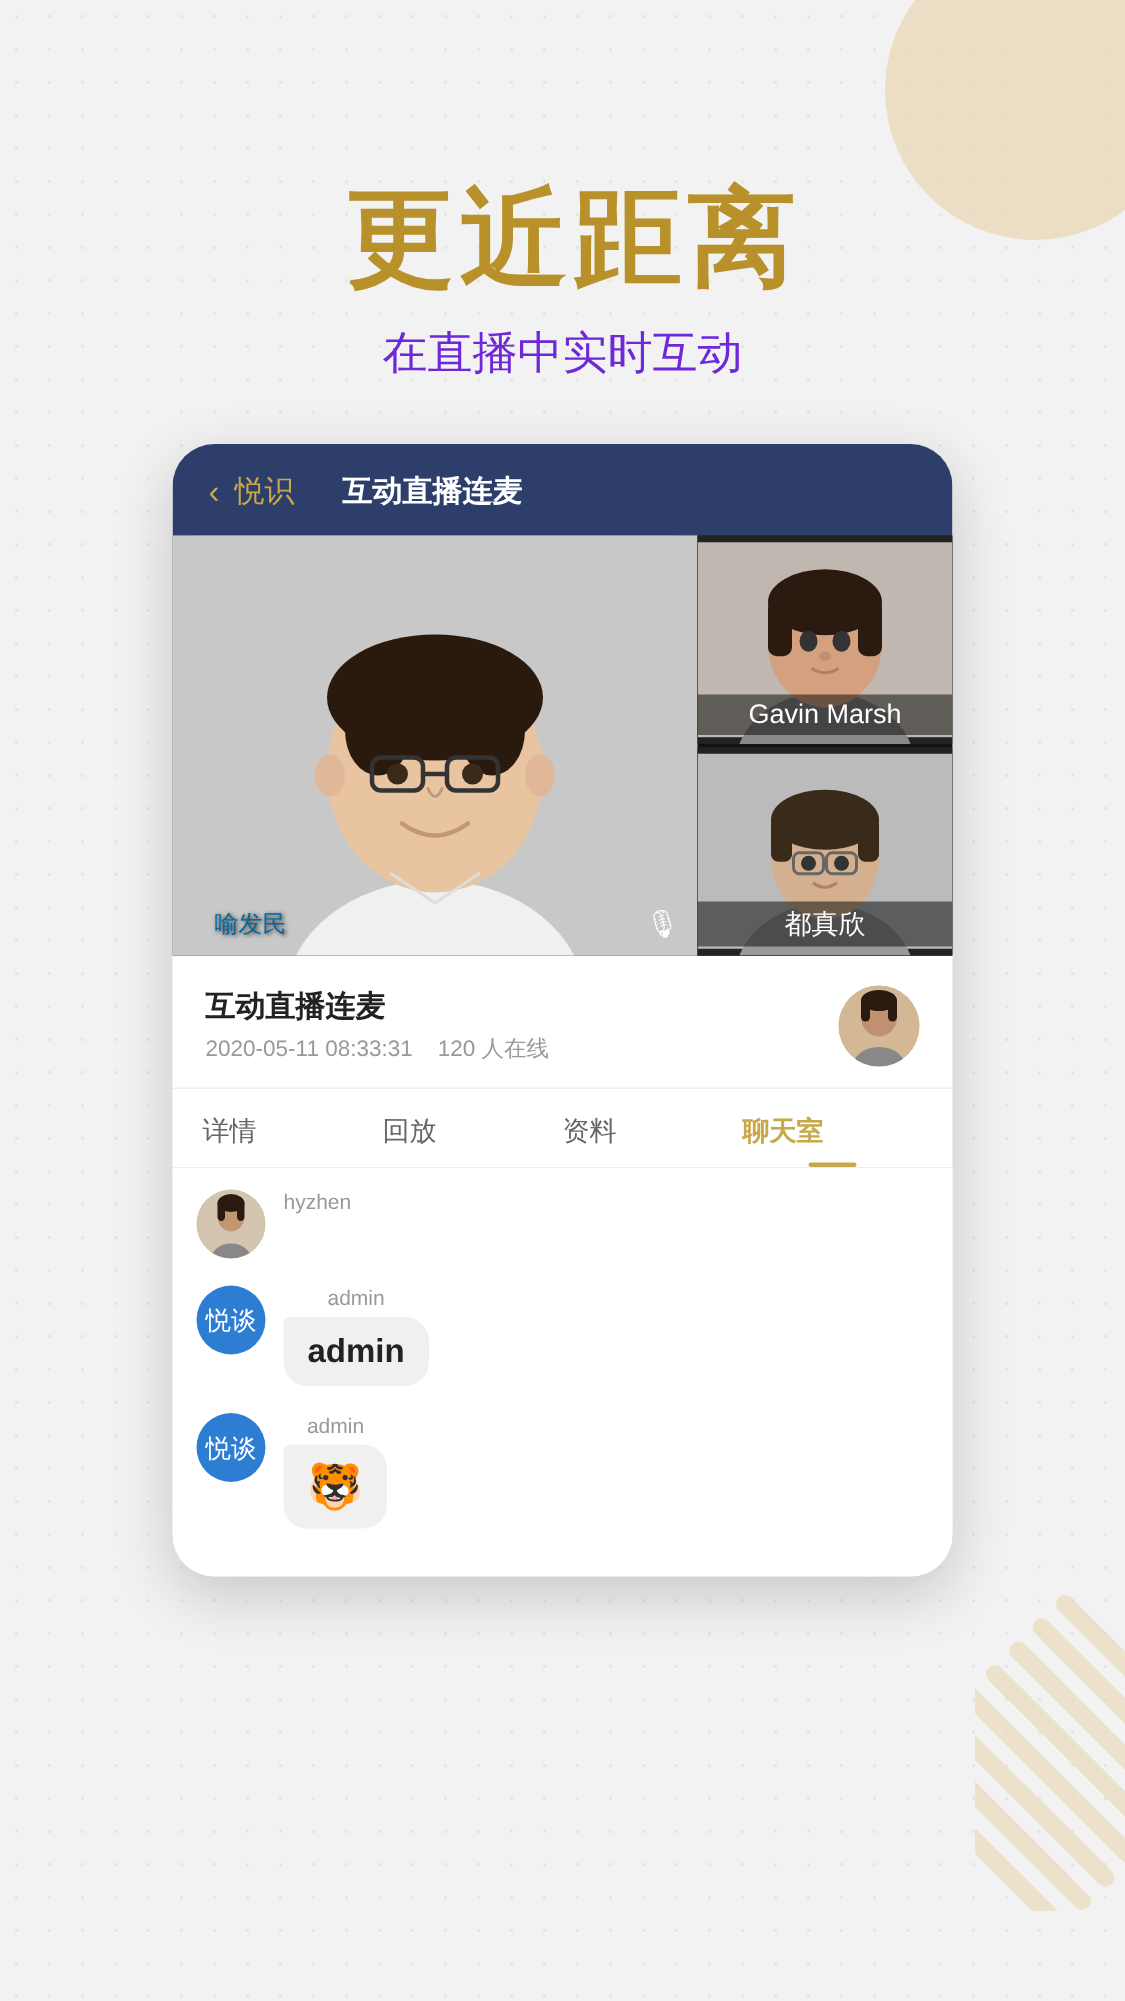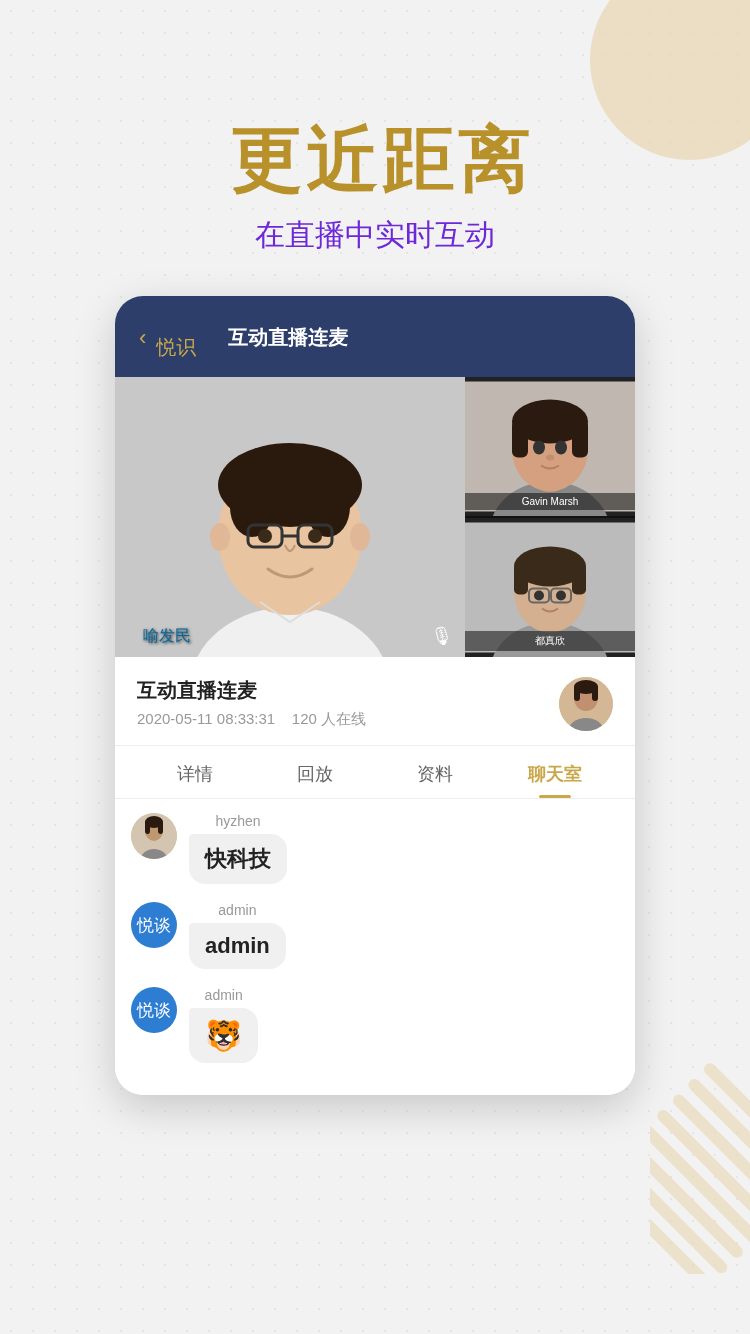--- a/index.html
+++ b/index.html
@@ -78,21 +78,20 @@
     .back-arrow {
       color: #c9a84c;
       font-size: 22px;
       margin-right: 10px;
       cursor: pointer;
     }
     .header-app-name {
       color: #c9a84c;
       font-size: 20px;
       font-weight: 500;
-      margin-top: 20px;
     }
     .header-title {
       color: #fff;
       font-size: 20px;
       font-weight: 600;
       margin-left: 32px;
     }
 
     
     .video-grid {
@@ -139,21 +138,21 @@
       align-items: center;
       justify-content: center;
     }
     .video-side-label {
       position: absolute;
       bottom: 6px;
       left: 0;
       right: 0;
       background: rgba(0,0,0,0.5);
       color: #fff;
-      font-size: 10px;
+      font-size: 18px;
       text-align: center;
       padding: 3px 0;
     }
 
     
     .info-section {
       padding: 20px 22px 14px;
       display: flex;
       align-items: flex-start;
       justify-content: space-between;
@@ -181,21 +180,20 @@
     }
 
     
     .tabs-section {
       display: flex;
       padding: 0 20px;
       border-bottom: 1px solid #eee;
     }
     .tab-item {
       flex: 1;
-      text-align: center;
       padding: 16px 0 12px;
       font-size: 18px;
       color: #666;
       cursor: pointer;
       position: relative;
     }
     .tab-item.active {
       color: #c9a84c;
       font-weight: 600;
     }
@@ -448,21 +446,20 @@
           <circle cx="23" cy="23" r="23" fill="#d4c5b0"></circle>
           <ellipse cx="23" cy="18" rx="9" ry="10" fill="#c09870"></ellipse>
           <ellipse cx="23" cy="48" rx="14" ry="12" fill="#888"></ellipse>
           <ellipse cx="23" cy="9" rx="9" ry="6" fill="#2a1a10"></ellipse>
           <rect x="14" y="7" width="5" height="14" fill="#2a1a10" rx="3"></rect>
           <rect x="27" y="7" width="5" height="14" fill="#2a1a10" rx="3"></rect>
         </svg>
       </div>
       <div class="chat-content">
         <div class="chat-username">hyzhen</div>
-        <div class="chat-bubble">快科技</div>
       </div>
     </div>
 
     <div class="chat-item">
       <div class="chat-avatar brand">
         <span>悦谈</span>
       </div>
       <div class="chat-content">
         <div class="chat-username">admin</div>
         <div class="chat-bubble">admin</div>

